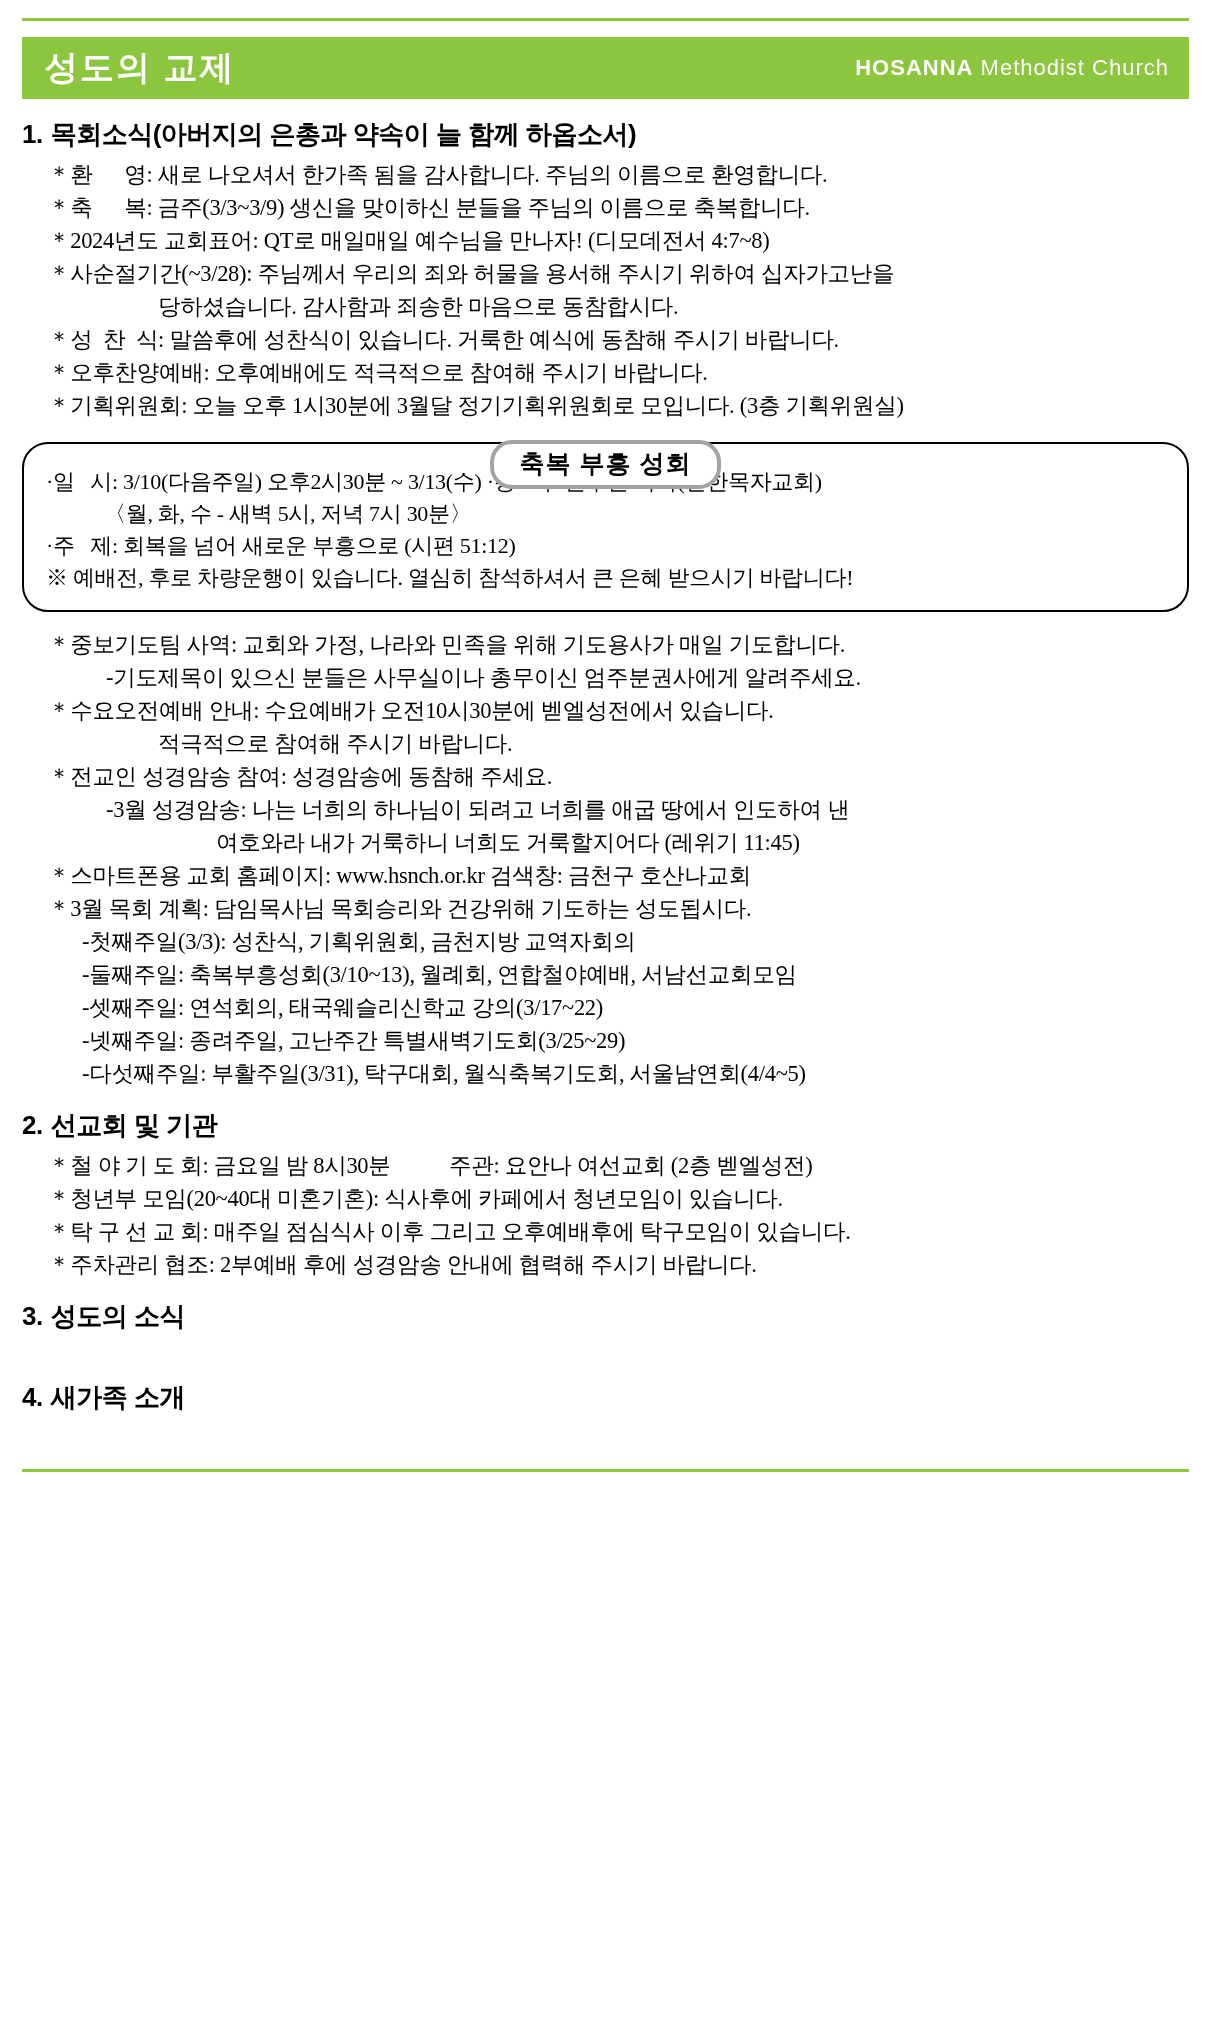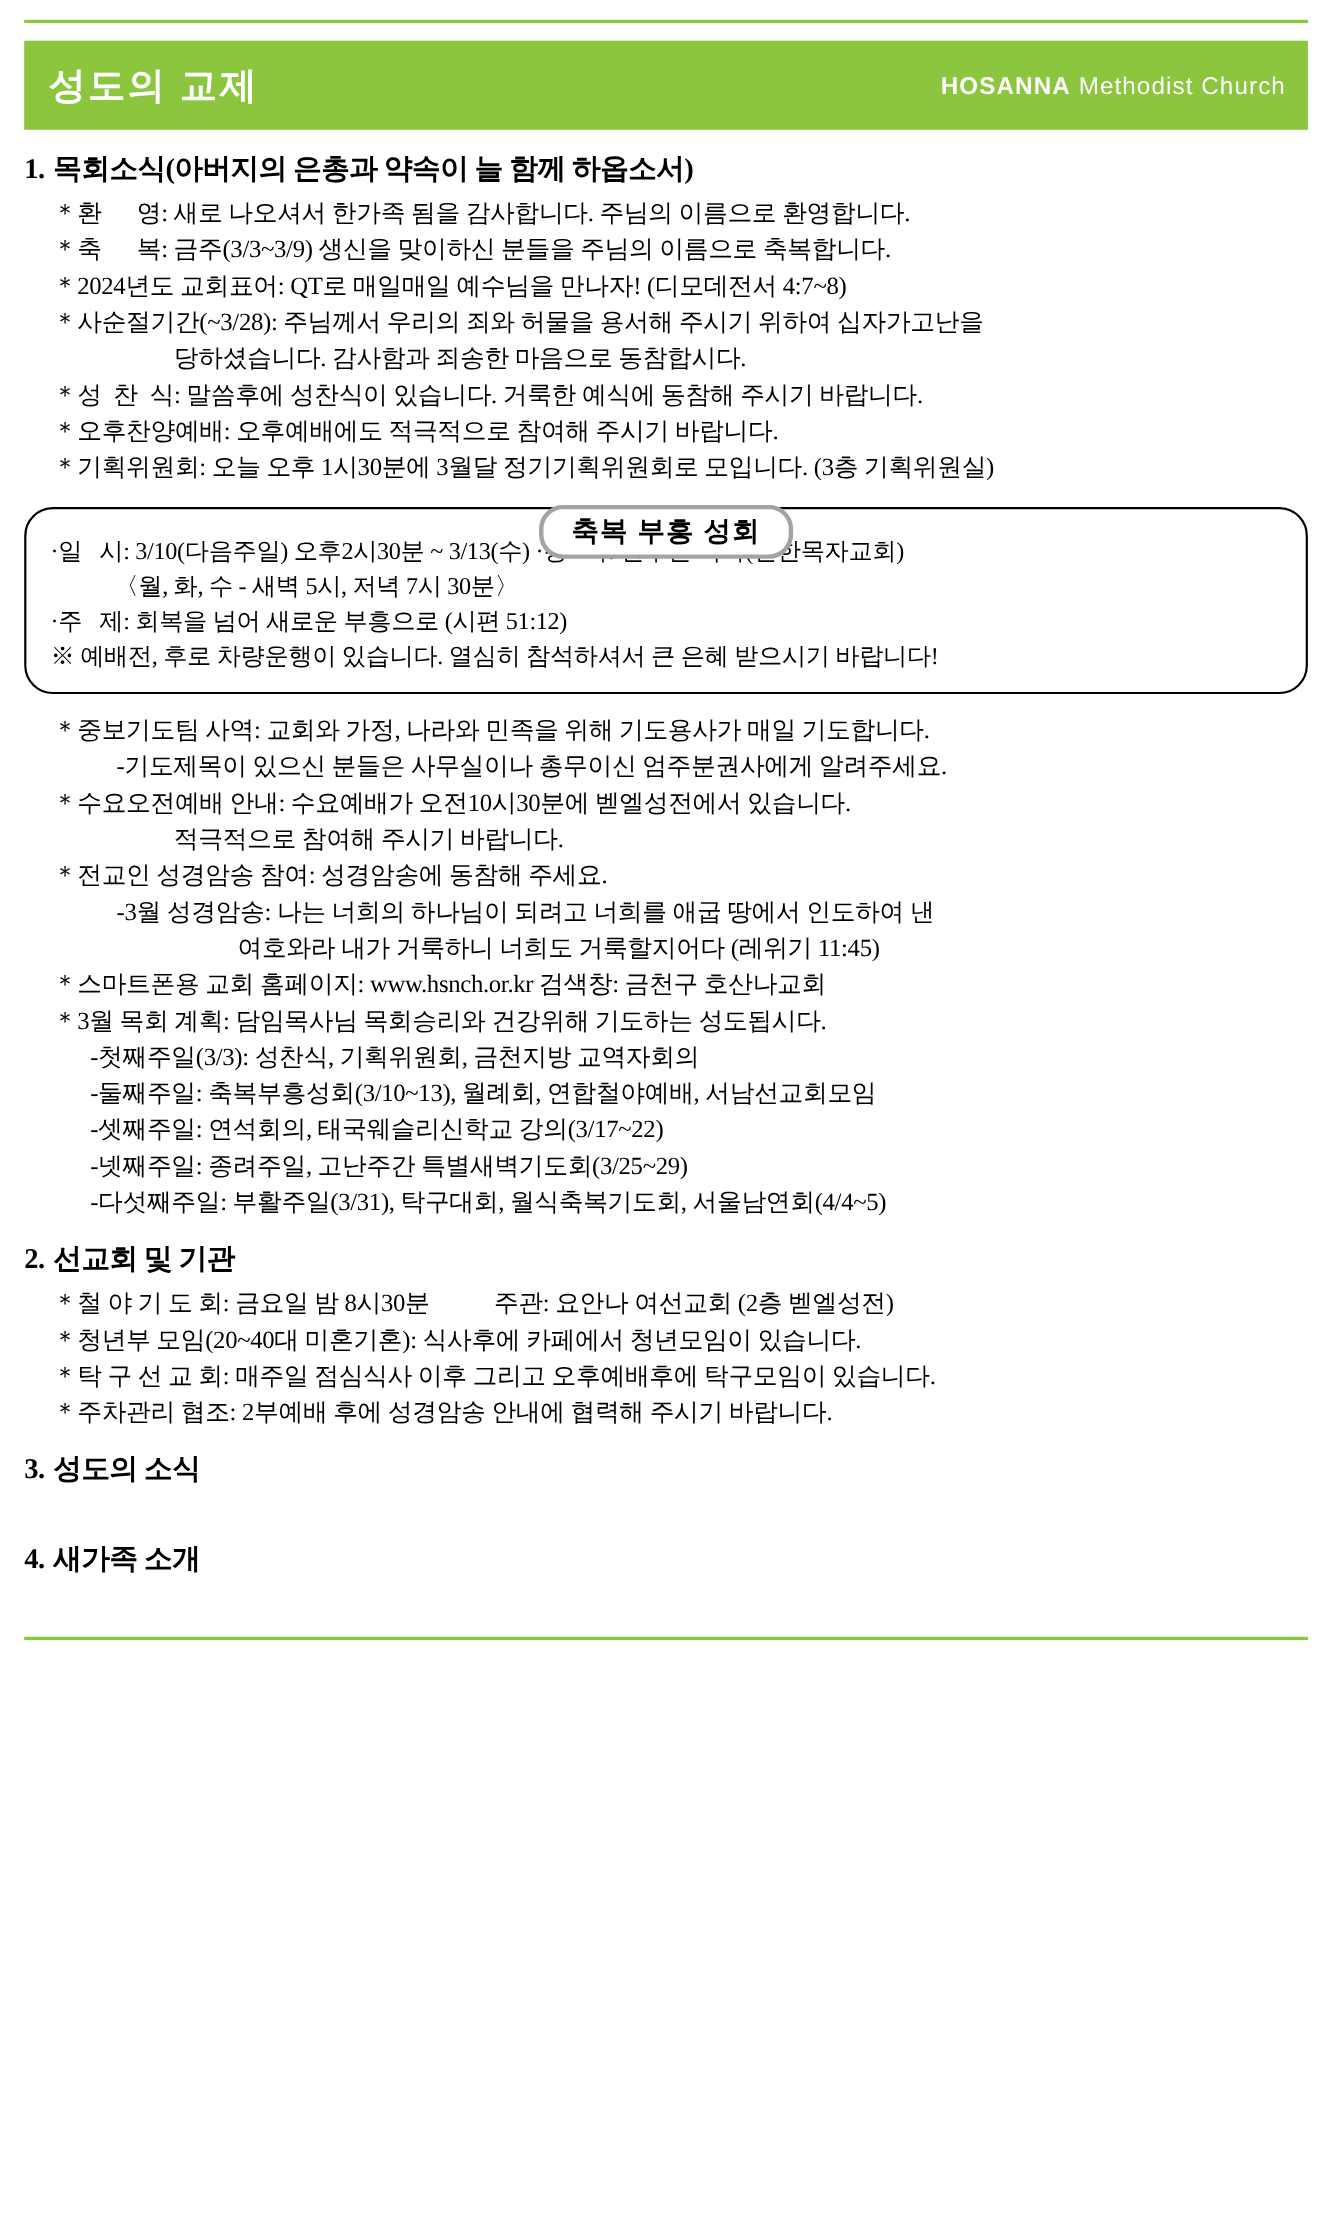--- a/index.html
+++ b/index.html
@@ -23,21 +23,21 @@
   }
 
   
   .top-rule {
     height: 3px;
     background: #8cc63e;
     margin: 18px 0 0 0;
   }
   .header-bar {
     margin-top: 16px;
-    height: 81px;
+    height: 62px;
     background: #8cc63e;
     display: flex;
     align-items: center;
     justify-content: space-between;
     padding: 0 20px 0 22px;
     box-sizing: border-box;
   }
   .header-title {
     color: #ffffff;
     font-family: "Liberation Sans", sans-serif;
@@ -50,21 +50,21 @@
     font-family: "Liberation Sans", sans-serif;
     font-size: 22px;
     letter-spacing: 1px;
   }
   .header-right .bold {
     font-weight: bold;
   }
 
   
   .section-head {
-    font-family: Liberation Serif, serif;
+    font-family: Liberation Sans, sans-serif;
     font-weight: bold;
     font-size: 26px;
     margin: 18px 0 6px 0;
     letter-spacing: -0.5px;
   }
   .section-head .num {
     margin-right: 8px;
   }
 
   .lines {

